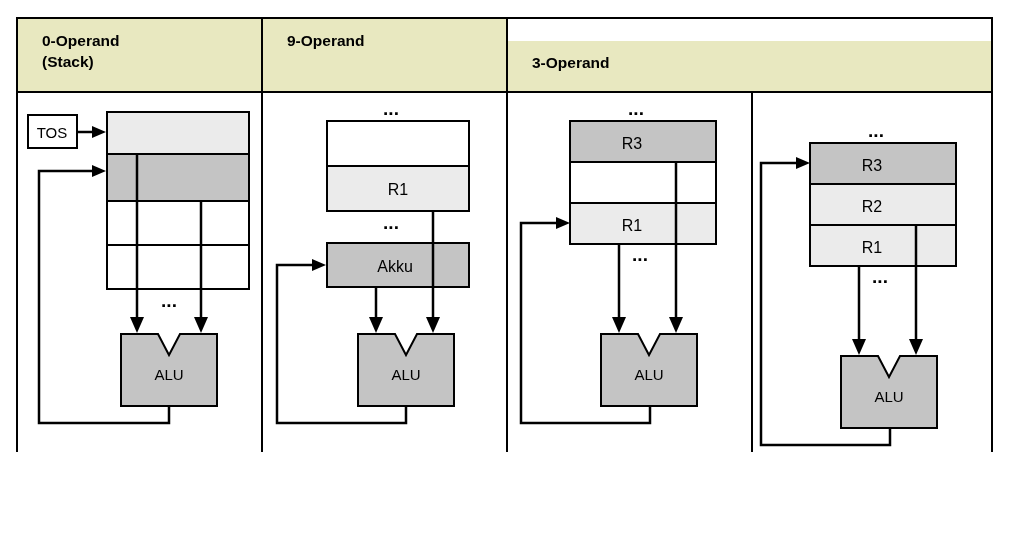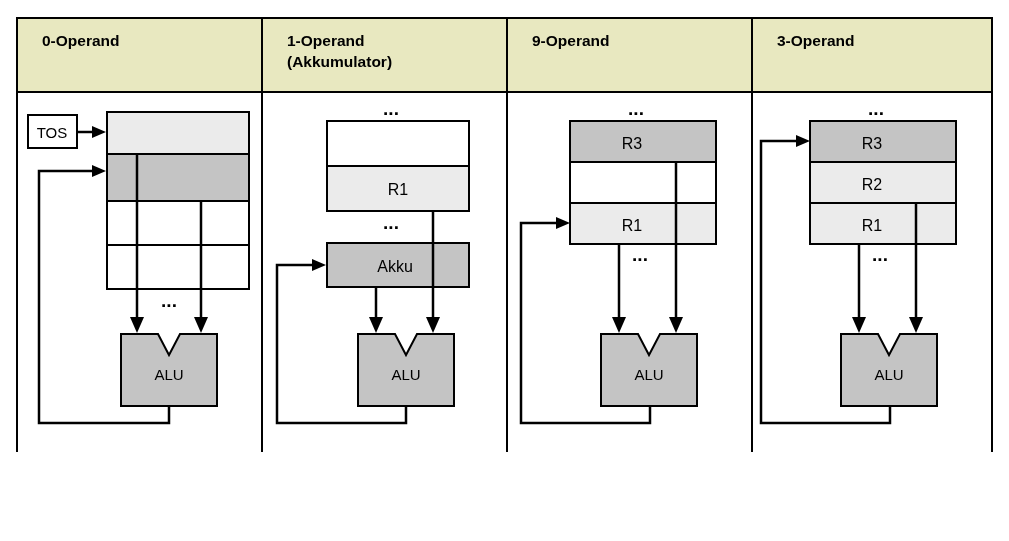--- a/index.html
+++ b/index.html
@@ -40,21 +40,21 @@
   .row-foot {
     display: flex;
     height: 62px;
     flex: 0 0 62px;
   }
   .cell {
     box-sizing: border-box;
     border-right: 2px solid #000000;
     position: relative;
   }
-  .cell:last-child { border-right: none; }
+  .cell:last-child { border-right: none; margin-top: 22px; }
 
   .col0 { flex: 0 0 245px; }
   .col1 { flex: 0 0 245px; }
   .col2 { flex: 0 0 245px; }
   .col3 { flex: 1 1 auto; }
 
   .head-cell {
     background: #e8e8c0;
     padding: 12px 0 0 24px;
     font-weight: bold;
@@ -84,24 +84,21 @@
 </style>
 </head>
 <body>
 
 <div id="root">
   <div class="table">
 
     <div class="row-head">
       <div class="cell col0 head-cell">
         <div>0-Operand</div>
-      </div>
-      <div class="cell col1 head-cell">
-        <div>1-Operand</div>
-        <div>(Akkumulator)</div>
+        <div>(Stack)</div>
       </div>
       <div class="cell col2 head-cell">
         <div>9-Operand</div>
         <div></div>
       </div>
       <div class="cell col3 head-cell">
         <div>3-Operand</div>
         <div></div>
       </div>
     </div>

